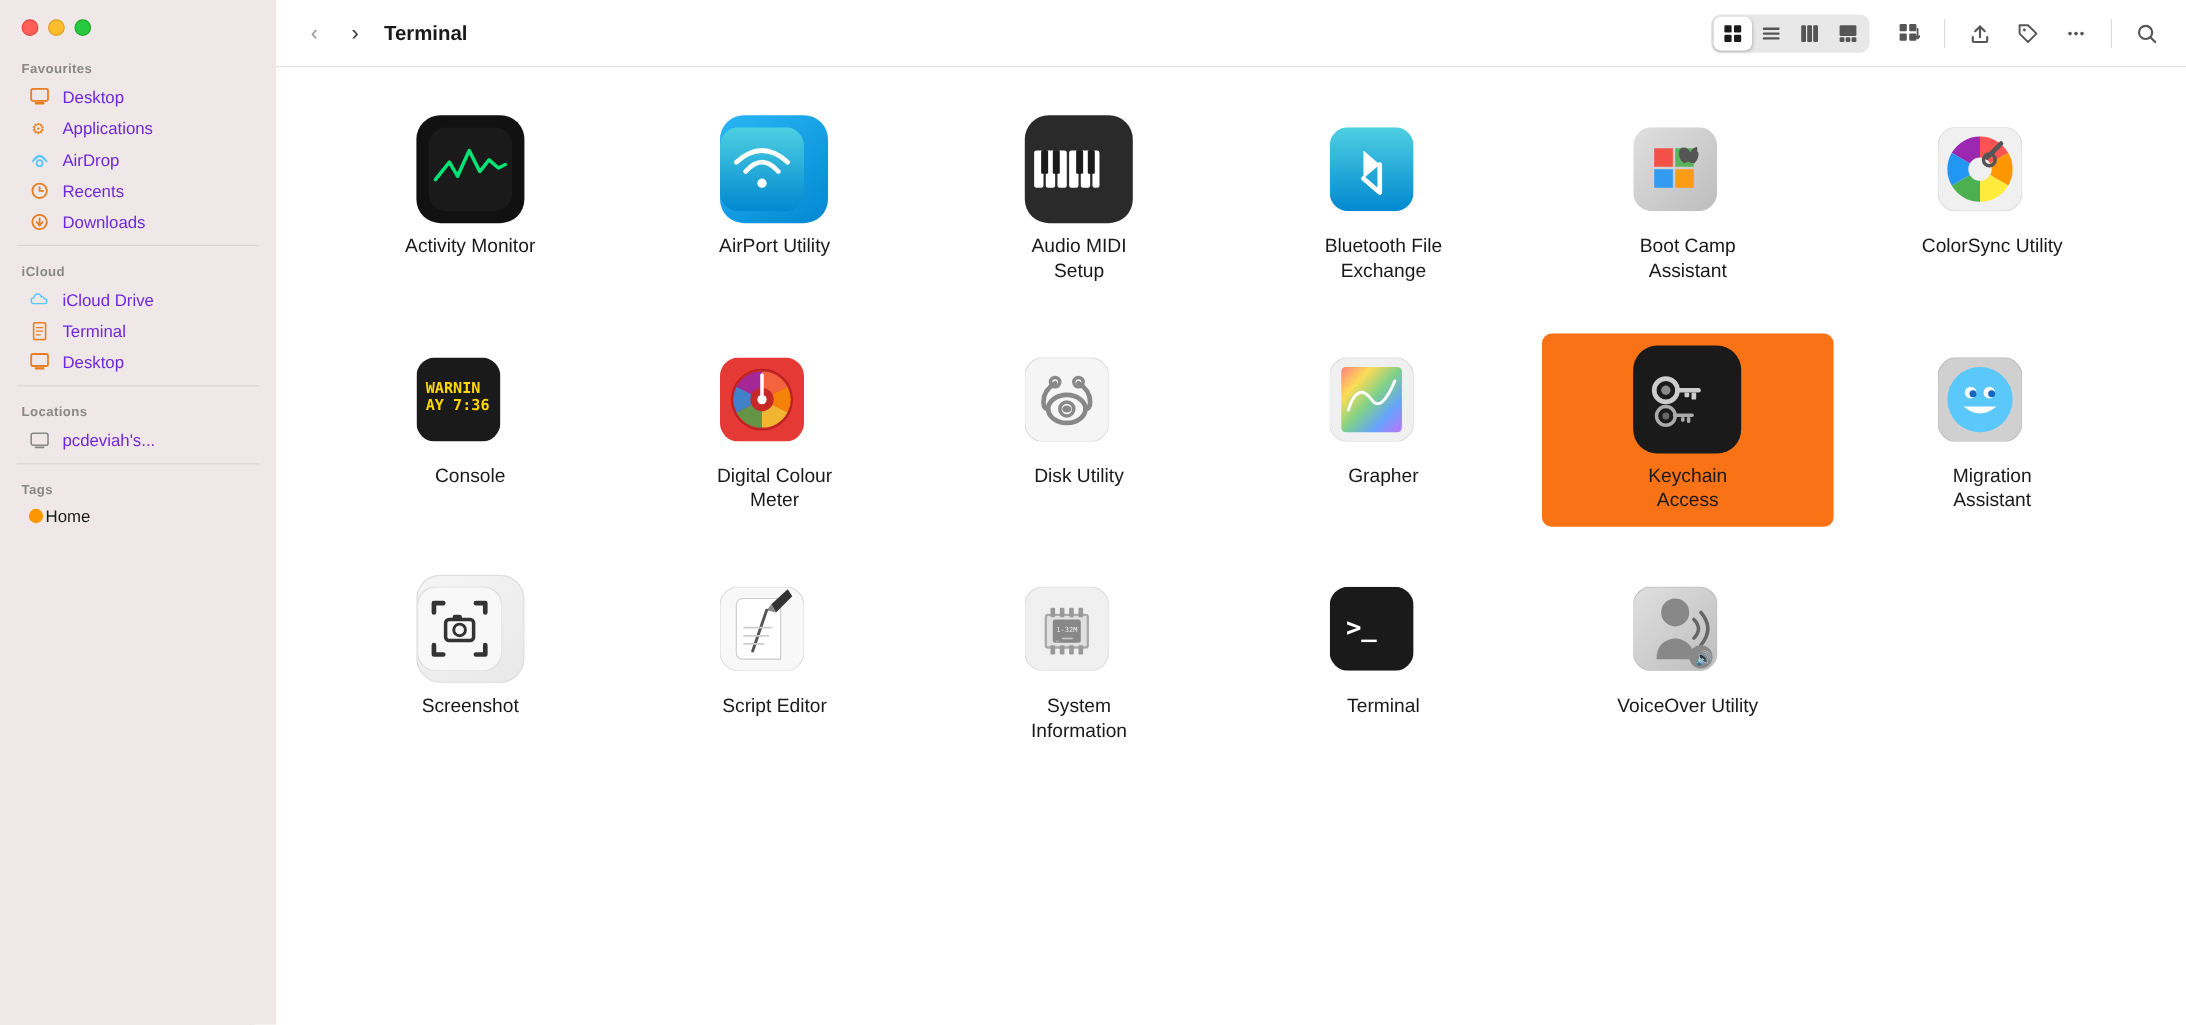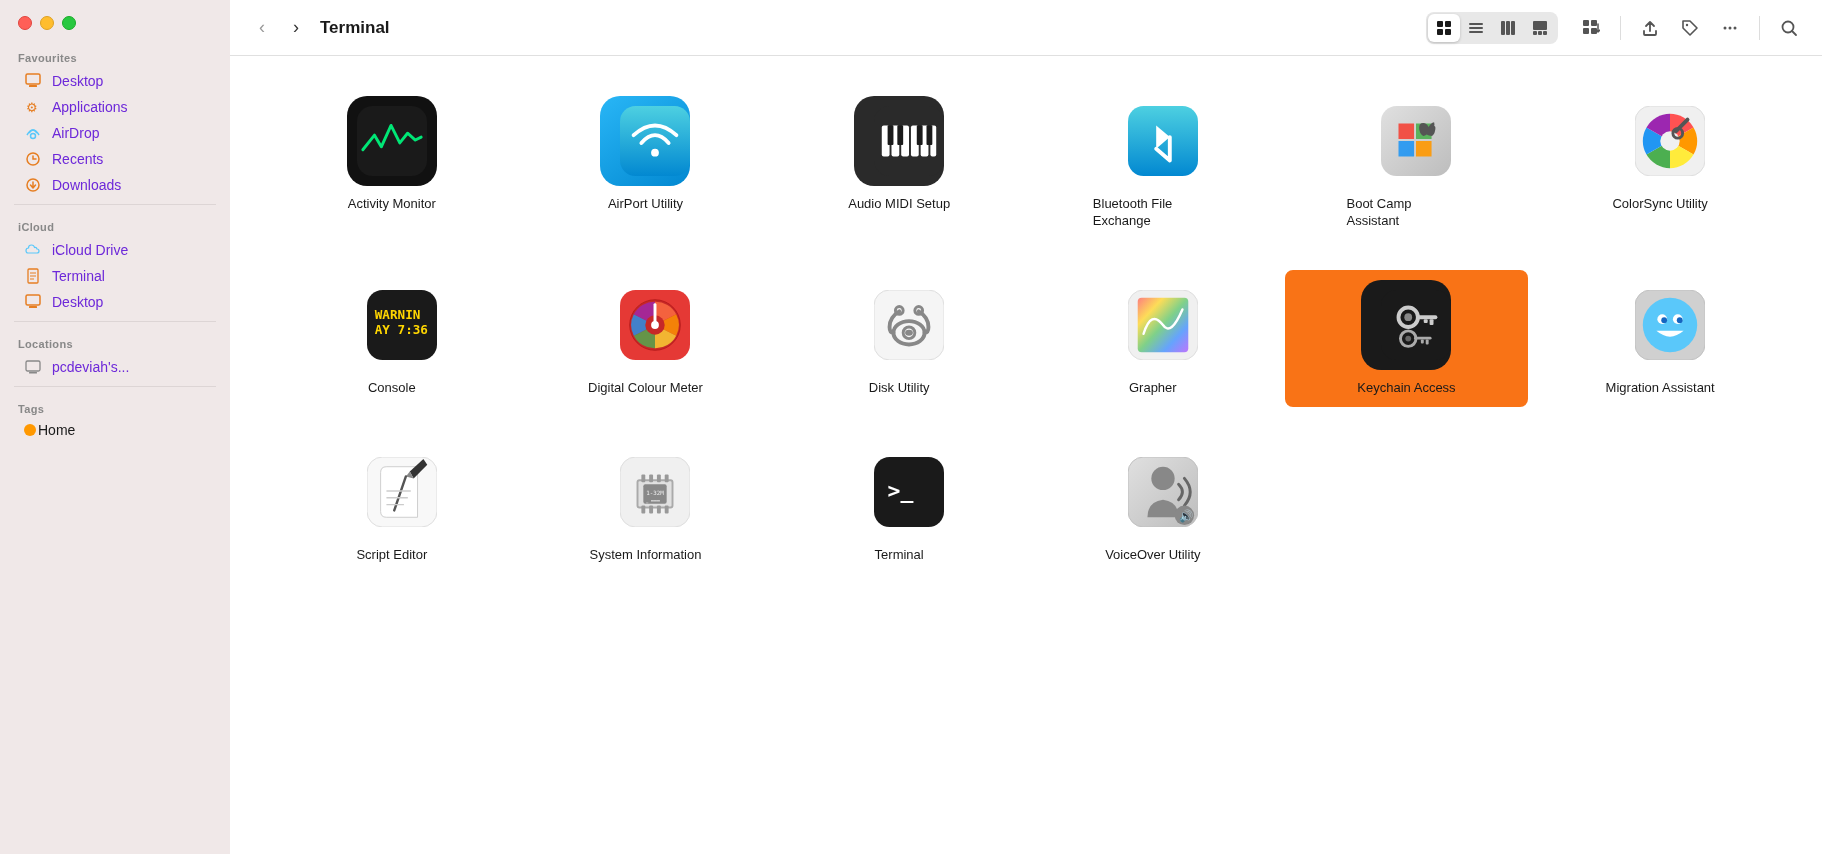--- a/index.html
+++ b/index.html
@@ -183,29 +183,29 @@
     .app-item.selected {
       background: #f97316;
       border-radius: 8px;
     }
     .app-icon {
       width: 90px;
       height: 90px;
       border-radius: 20px;
       display: flex;
       align-items: center;
-      justify-content: flex-end;
+      justify-content: flex-start;
       font-size: 48px;
       position: relative;
       overflow: hidden;
     }
     .app-label {
-      font-size: 13px;
+      font-size: 16px;
       color: #1a1a1a;
-      text-align: left;
+      text-align: center;
       line-height: 1.3;
       max-width: 120px;
     }
     .app-item.selected .app-label {
       color: #1a1a1a;
     }
     .icon-airport {
       background: linear-gradient(145deg, #29b6f6, #0288d1);
       border-radius: 20px;
     }
@@ -684,20 +684,37 @@
 
             <circle cx="30" cy="31" r="3" fill="#1565c0"></circle>
             <circle cx="46" cy="31" r="3" fill="#1565c0"></circle>
 
             <path d="M22 42 Q36 54 50 42" fill="white"></path>
           </svg>
         </div>
         <span class="app-label">Migration Assistant</span>
       </div>
 
+      <div class="app-item">
+        <div class="app-icon icon-screenshot">
+          <svg width="72" height="72" viewBox="0 0 72 72">
+            <rect width="72" height="72" rx="16" fill="#f8f8f8" stroke="#ddd" stroke-width="1"></rect>
+
+            <path d="M14 22 L14 14 L22 14" fill="none" stroke="#333" stroke-width="4" stroke-linecap="round" stroke-linejoin="round"></path>
+            <path d="M50 14 L58 14 L58 22" fill="none" stroke="#333" stroke-width="4" stroke-linecap="round" stroke-linejoin="round"></path>
+            <path d="M58 50 L58 58 L50 58" fill="none" stroke="#333" stroke-width="4" stroke-linecap="round" stroke-linejoin="round"></path>
+            <path d="M22 58 L14 58 L14 50" fill="none" stroke="#333" stroke-width="4" stroke-linecap="round" stroke-linejoin="round"></path>
+
+            <rect x="24" y="28" width="24" height="18" rx="3" fill="none" stroke="#333" stroke-width="3"></rect>
+            <circle cx="36" cy="37" r="5" fill="none" stroke="#333" stroke-width="2.5"></circle>
+            <rect x="30" y="24" width="8" height="5" rx="2" fill="#333"></rect>
+          </svg>
+        </div>
+        <span class="app-label">Screenshot</span>
+      </div>
 
       <div class="app-item">
         <div class="app-icon">
           <svg width="72" height="72" viewBox="0 0 72 72">
             <rect width="72" height="72" rx="16" fill="#f8f8f8" stroke="#ddd" stroke-width="1"></rect>
 
             <path d="M20 10 L52 10 L52 62 L20 62 Q14 62 14 56 L14 16 Q14 10 20 10 Z" fill="white" stroke="#ccc" stroke-width="1"></path>
 
             <path d="M44 15 L58 2 L62 8 L48 22 Z" fill="#333"></path>
             <path d="M40 20 L44 15 L48 22 L40 20" fill="#888"></path>

